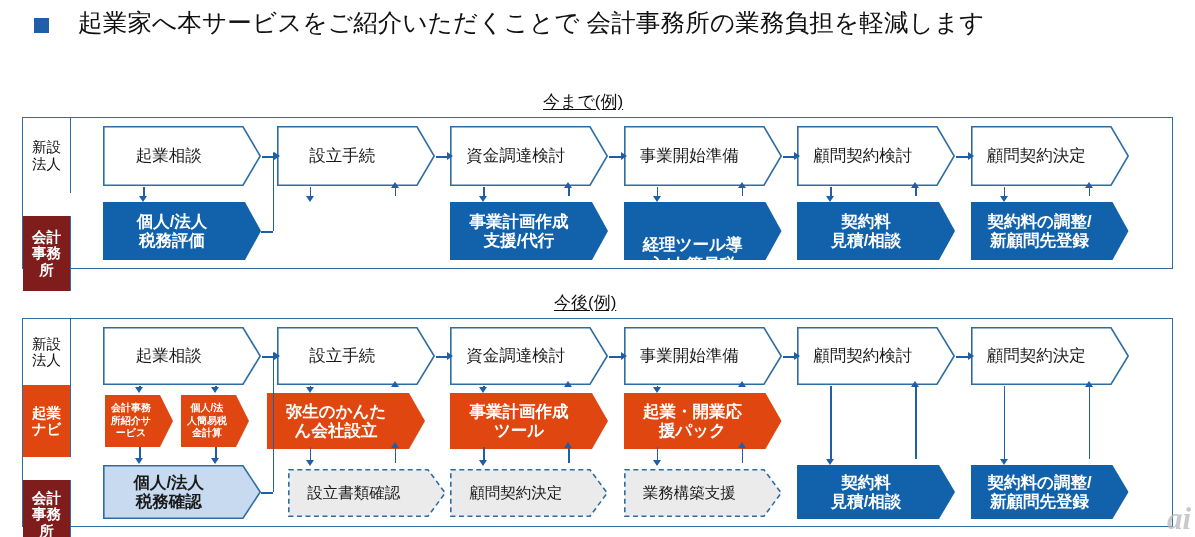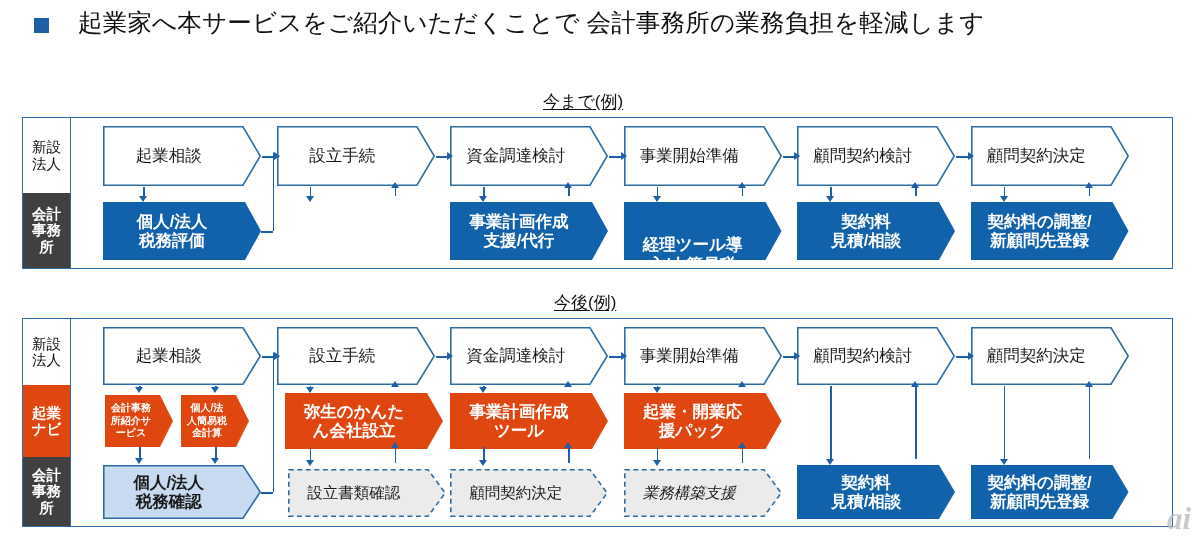--- a/index.html
+++ b/index.html
@@ -28,21 +28,21 @@
   .panel{position:absolute;border:1.6px solid #2e6da4;box-sizing:border-box;background:#fff;}
   #panel1{left:22px;top:117px;width:1151px;height:152px;}
   #panel2{left:22px;top:318px;width:1151px;height:209px;}
 
   
   .rowlab{position:absolute;left:0;box-sizing:border-box;
           display:flex;align-items:center;justify-content:center;
           font-size:14.5px;font-weight:700;line-height:16.5px;text-align:center;
           border-right:1.6px solid #2e6da4;}
   .lab-white{background:#ffffff;color:#111;font-weight:400;}
-  .lab-blue{background:#404040;color:#ffffff;}
+  .lab-blue{background:#7f1d1d;color:#ffffff;margin-top:23px;}
   .lab-orange{background:#e0460f;color:#ffffff;}
 
   
   .chev{position:absolute;box-sizing:border-box;
         display:flex;align-items:center;justify-content:center;text-align:center;
         clip-path:polygon(0 0, calc(100% - 16px) 0, 100% 50%, calc(100% - 16px) 100%, 0 100%);
         -webkit-clip-path:polygon(0 0, calc(100% - 16px) 0, 100% 50%, calc(100% - 16px) 100%, 0 100%);
         line-height:1.18;}
   .chev span{display:block;padding-right:10px;}
   .chev-blue{background:#1161ab;color:#fff;font-size:16.5px;font-weight:700;}
@@ -288,21 +288,21 @@
     <div class="svgwrap" style="left:253.5px;top:8px;width:158px;height:58px;">
       <svg width="158" height="58">
         <path d="M0.8 0.8 L140 0.8 L157.2 29 L140 57.2 L0.8 57.2 Z" fill="#ffffff" stroke="#2e6da4" stroke-width="1.6"></path>
       </svg>
       <div class="svglabel" style="font-size:16.5px;">
         <div style="padding-right: 12.6px;">
           <span style="display: block;">設立手続</span>
         </div>
       </div>
     </div>
-    <div class="chev chev-orange" style="left:262px;top:74px;width:158px;height:56px;clip-path:polygon(0 0, calc(100% - 16px) 0, 100% 50%, calc(100% - 16px) 100%, 0 100%);-webkit-clip-path:polygon(0 0, calc(100% - 16px) 0, 100% 50%, calc(100% - 16px) 100%, 0 100%);">
+    <div class="chev chev-orange" style="left:244px;top:74px;width:158px;height:56px;clip-path:polygon(0 0, calc(100% - 16px) 0, 100% 50%, calc(100% - 16px) 100%, 0 100%);-webkit-clip-path:polygon(0 0, calc(100% - 16px) 0, 100% 50%, calc(100% - 16px) 100%, 0 100%);">
       <div style="padding-right: 9.92px;">
         <span style="display: block;">弥生のかんた</span>
         <span style="display: block;">ん会社設立</span>
       </div>
     </div>
     <div class="svgwrap" style="left:265px;top:150px;width:158px;height:48px;">
       <svg width="158" height="48">
         <path d="M0.8 0.8 L140 0.8 L157.2 24 L140 47.2 L0.8 47.2 Z" fill="#ebebeb" stroke="#2e6da4" stroke-width="1.6" stroke-dasharray="5,3.5"></path>
       </svg>
       <div class="svglabel" style="font-size:15.5px;">
@@ -368,21 +368,21 @@
         <span style="display: block;">起業・開業応</span>
         <span style="display: block;">援パック</span>
       </div>
     </div>
     <div class="svgwrap" style="left:600.5px;top:150px;width:158px;height:48px;">
       <svg width="158" height="48">
         <path d="M0.8 0.8 L140 0.8 L157.2 24 L140 47.2 L0.8 47.2 Z" fill="#ebebeb" stroke="#2e6da4" stroke-width="1.6" stroke-dasharray="5,3.5"></path>
       </svg>
       <div class="svglabel" style="font-size:15.5px;">
         <div style="padding-right: 12.6px;">
-          <span style="display: block; font-style: italic;">業務構築支援</span>
+          <span style="display: block;">業務構築支援</span>
         </div>
       </div>
     </div>
     <div class="ln vln" style="left:633.5px;top:67px;height:2px;"></div>
     <div class="arrowdown" style="left:629.8px;top:68px;"></div>
     <div class="ln vln" style="left:718.5px;top:67px;height:1px;"></div>
     <div class="arrowup" style="left:714.8px;top:62px;"></div>
     <div class="ln vln" style="left:633.5px;top:128px;height:14px;"></div>
     <div class="arrowdown" style="left:629.8px;top:141px;"></div>
     <div class="ln vln" style="left:718.5px;top:128px;height:16px;"></div>

